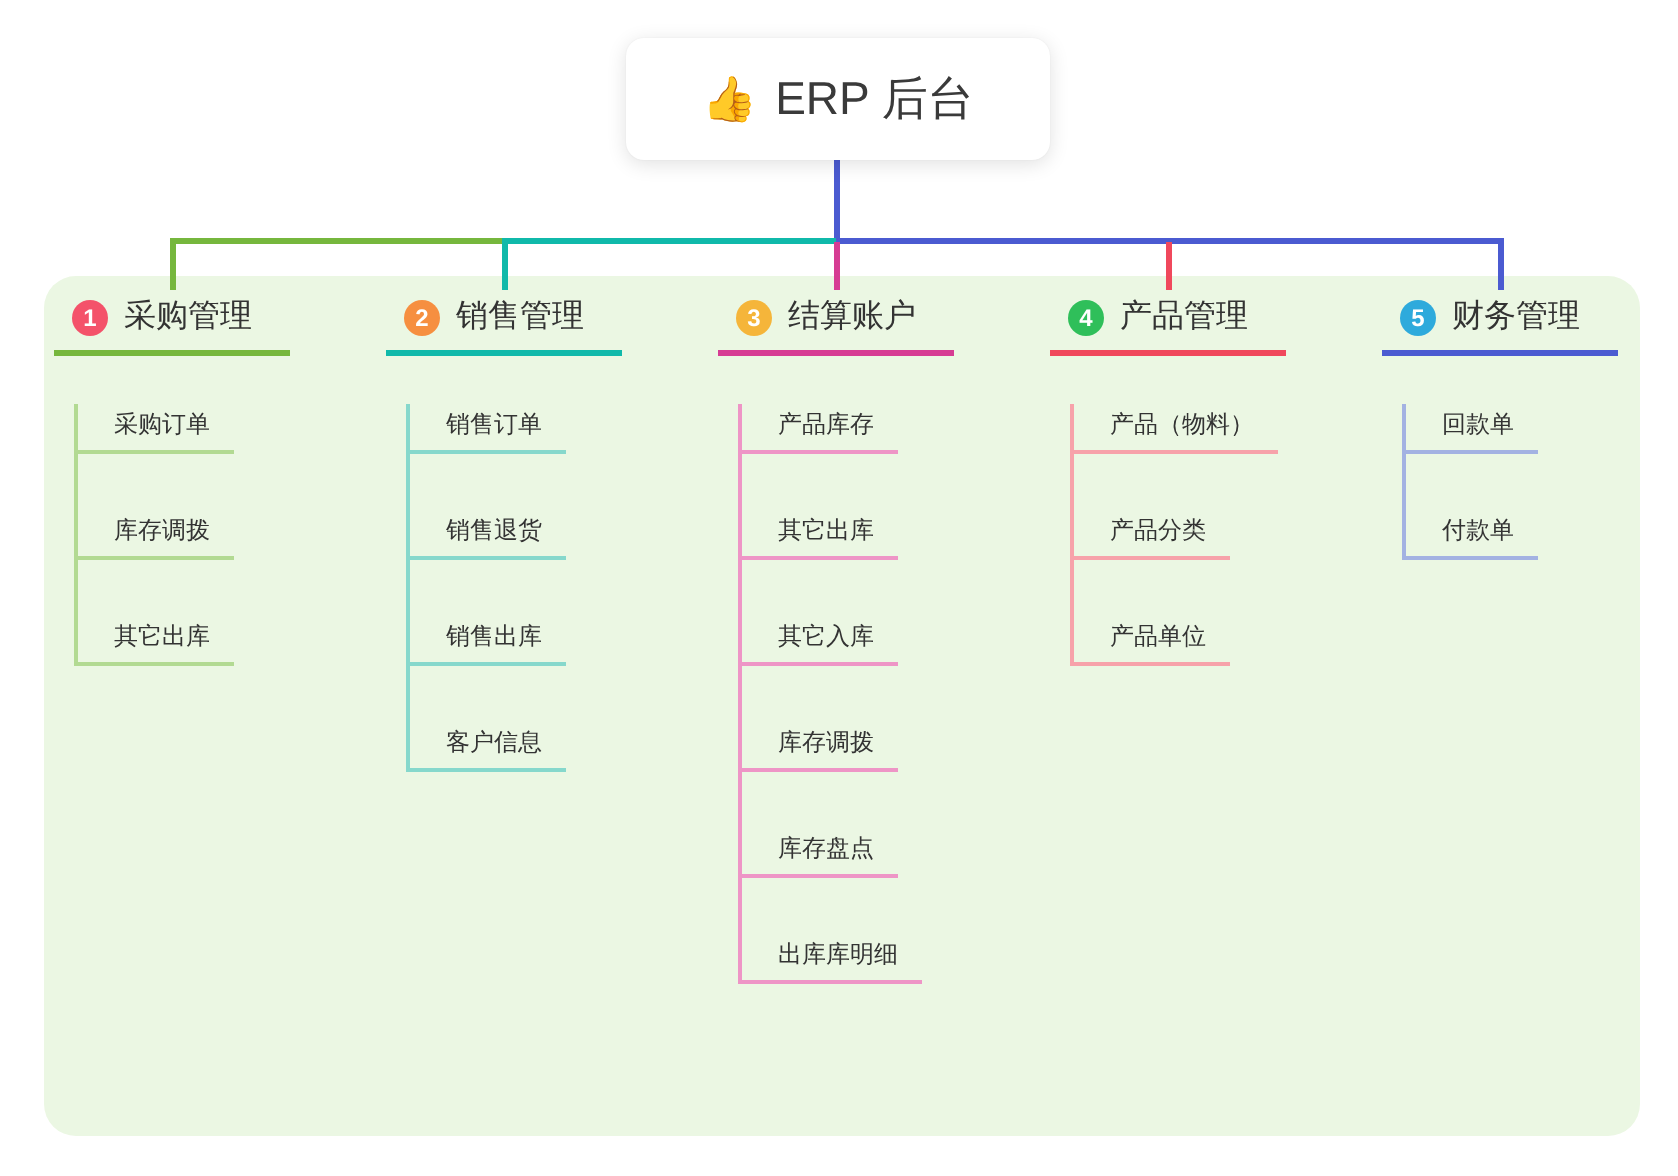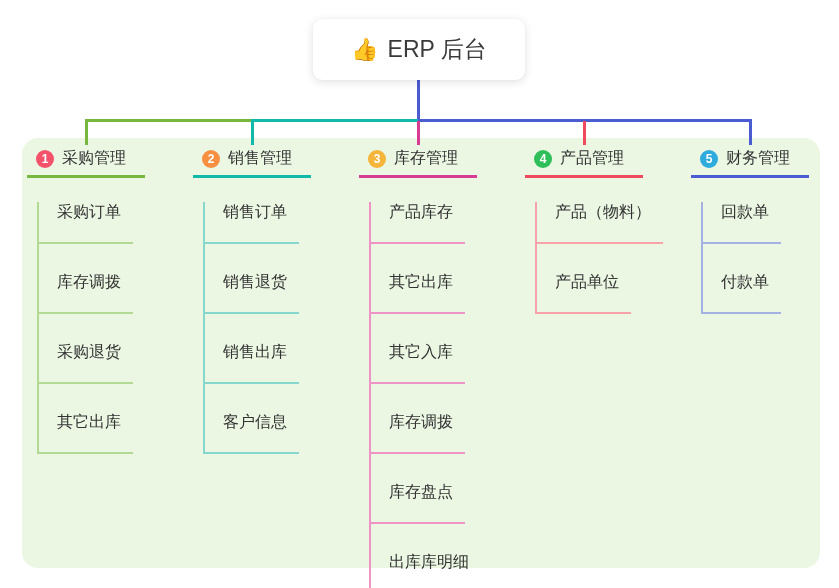--- a/index.html
+++ b/index.html
@@ -39,23 +39,23 @@
     flex:0 0 auto;width:18px;height:18px;border-radius:50%;
     background:var(--badge);color:#fff;font-size:12px;font-weight:bold;
     display:flex;align-items:center;justify-content:center;line-height:1;
   }
   .children{
     margin-left:10px;border-left:2px solid var(--light);
     width:max-content;
   }
   .child{
     width:max-content;
-    margin-top:28px;padding:0 12px 20px 18px;
+    margin-top:28px;padding:0 12px 3px 18px;
     border-bottom:2px solid var(--light);
-    font-size:16px;line-height:20px;color:#333;
+    font-size:12px;line-height:20px;color:#333;
     white-space:nowrap;cursor:pointer;
   }
   .child:first-child{margin-top:24px;}
 </style>
 </head>
 <body>
 
 <div id="canvas">
   <div id="panel" style="background: rgb(235, 247, 227);"></div>
 
@@ -79,57 +79,57 @@
 
   <div id="branches">
       <div class="branch" style="left: 27px; --line: #76b73d; --light: #b2da92; --badge: #f4526a;">
     <div class="branch-title">
       <span class="badge">1</span>
       <span class="branch-title-text">采购管理</span>
     </div>
     <div class="children">
           <div class="child">采购订单</div>
           <div class="child">库存调拨</div>
-          <div class="child">采购退货</div>
           <div class="child">其它出库</div>
         </div>
   </div>
       <div class="branch" style="left: 193px; --line: #10b9aa; --light: #86d8cc; --badge: #f68f40;">
     <div class="branch-title">
       <span class="badge">2</span>
       <span class="branch-title-text">销售管理</span>
     </div>
     <div class="children">
           <div class="child">销售订单</div>
           <div class="child">销售退货</div>
           <div class="child">销售出库</div>
           <div class="child">客户信息</div>
         </div>
   </div>
       <div class="branch" style="left: 359px; --line: #d63c93; --light: #ee95c6; --badge: #f5b53a;">
     <div class="branch-title">
       <span class="badge">3</span>
-      <span class="branch-title-text">库存管理</span>
+      <span class="branch-title-text">结算账户</span>
     </div>
     <div class="children">
           <div class="child">产品库存</div>
           <div class="child">其它出库</div>
           <div class="child">其它入库</div>
           <div class="child">库存调拨</div>
           <div class="child">库存盘点</div>
           <div class="child">出库库明细</div>
         </div>
   </div>
       <div class="branch" style="left: 525px; --line: #f0485c; --light: #f7a2aa; --badge: #2fbf5a;">
     <div class="branch-title">
       <span class="badge">4</span>
       <span class="branch-title-text">产品管理</span>
     </div>
     <div class="children">
           <div class="child">产品（物料）</div>
+          <div class="child">产品分类</div>
           <div class="child">产品单位</div>
         </div>
   </div>
       <div class="branch" style="left: 691px; --line: #4b5bd1; --light: #a3b2e2; --badge: #2eaadc;">
     <div class="branch-title">
       <span class="badge">5</span>
       <span class="branch-title-text">财务管理</span>
     </div>
     <div class="children">
           <div class="child">回款单</div>

